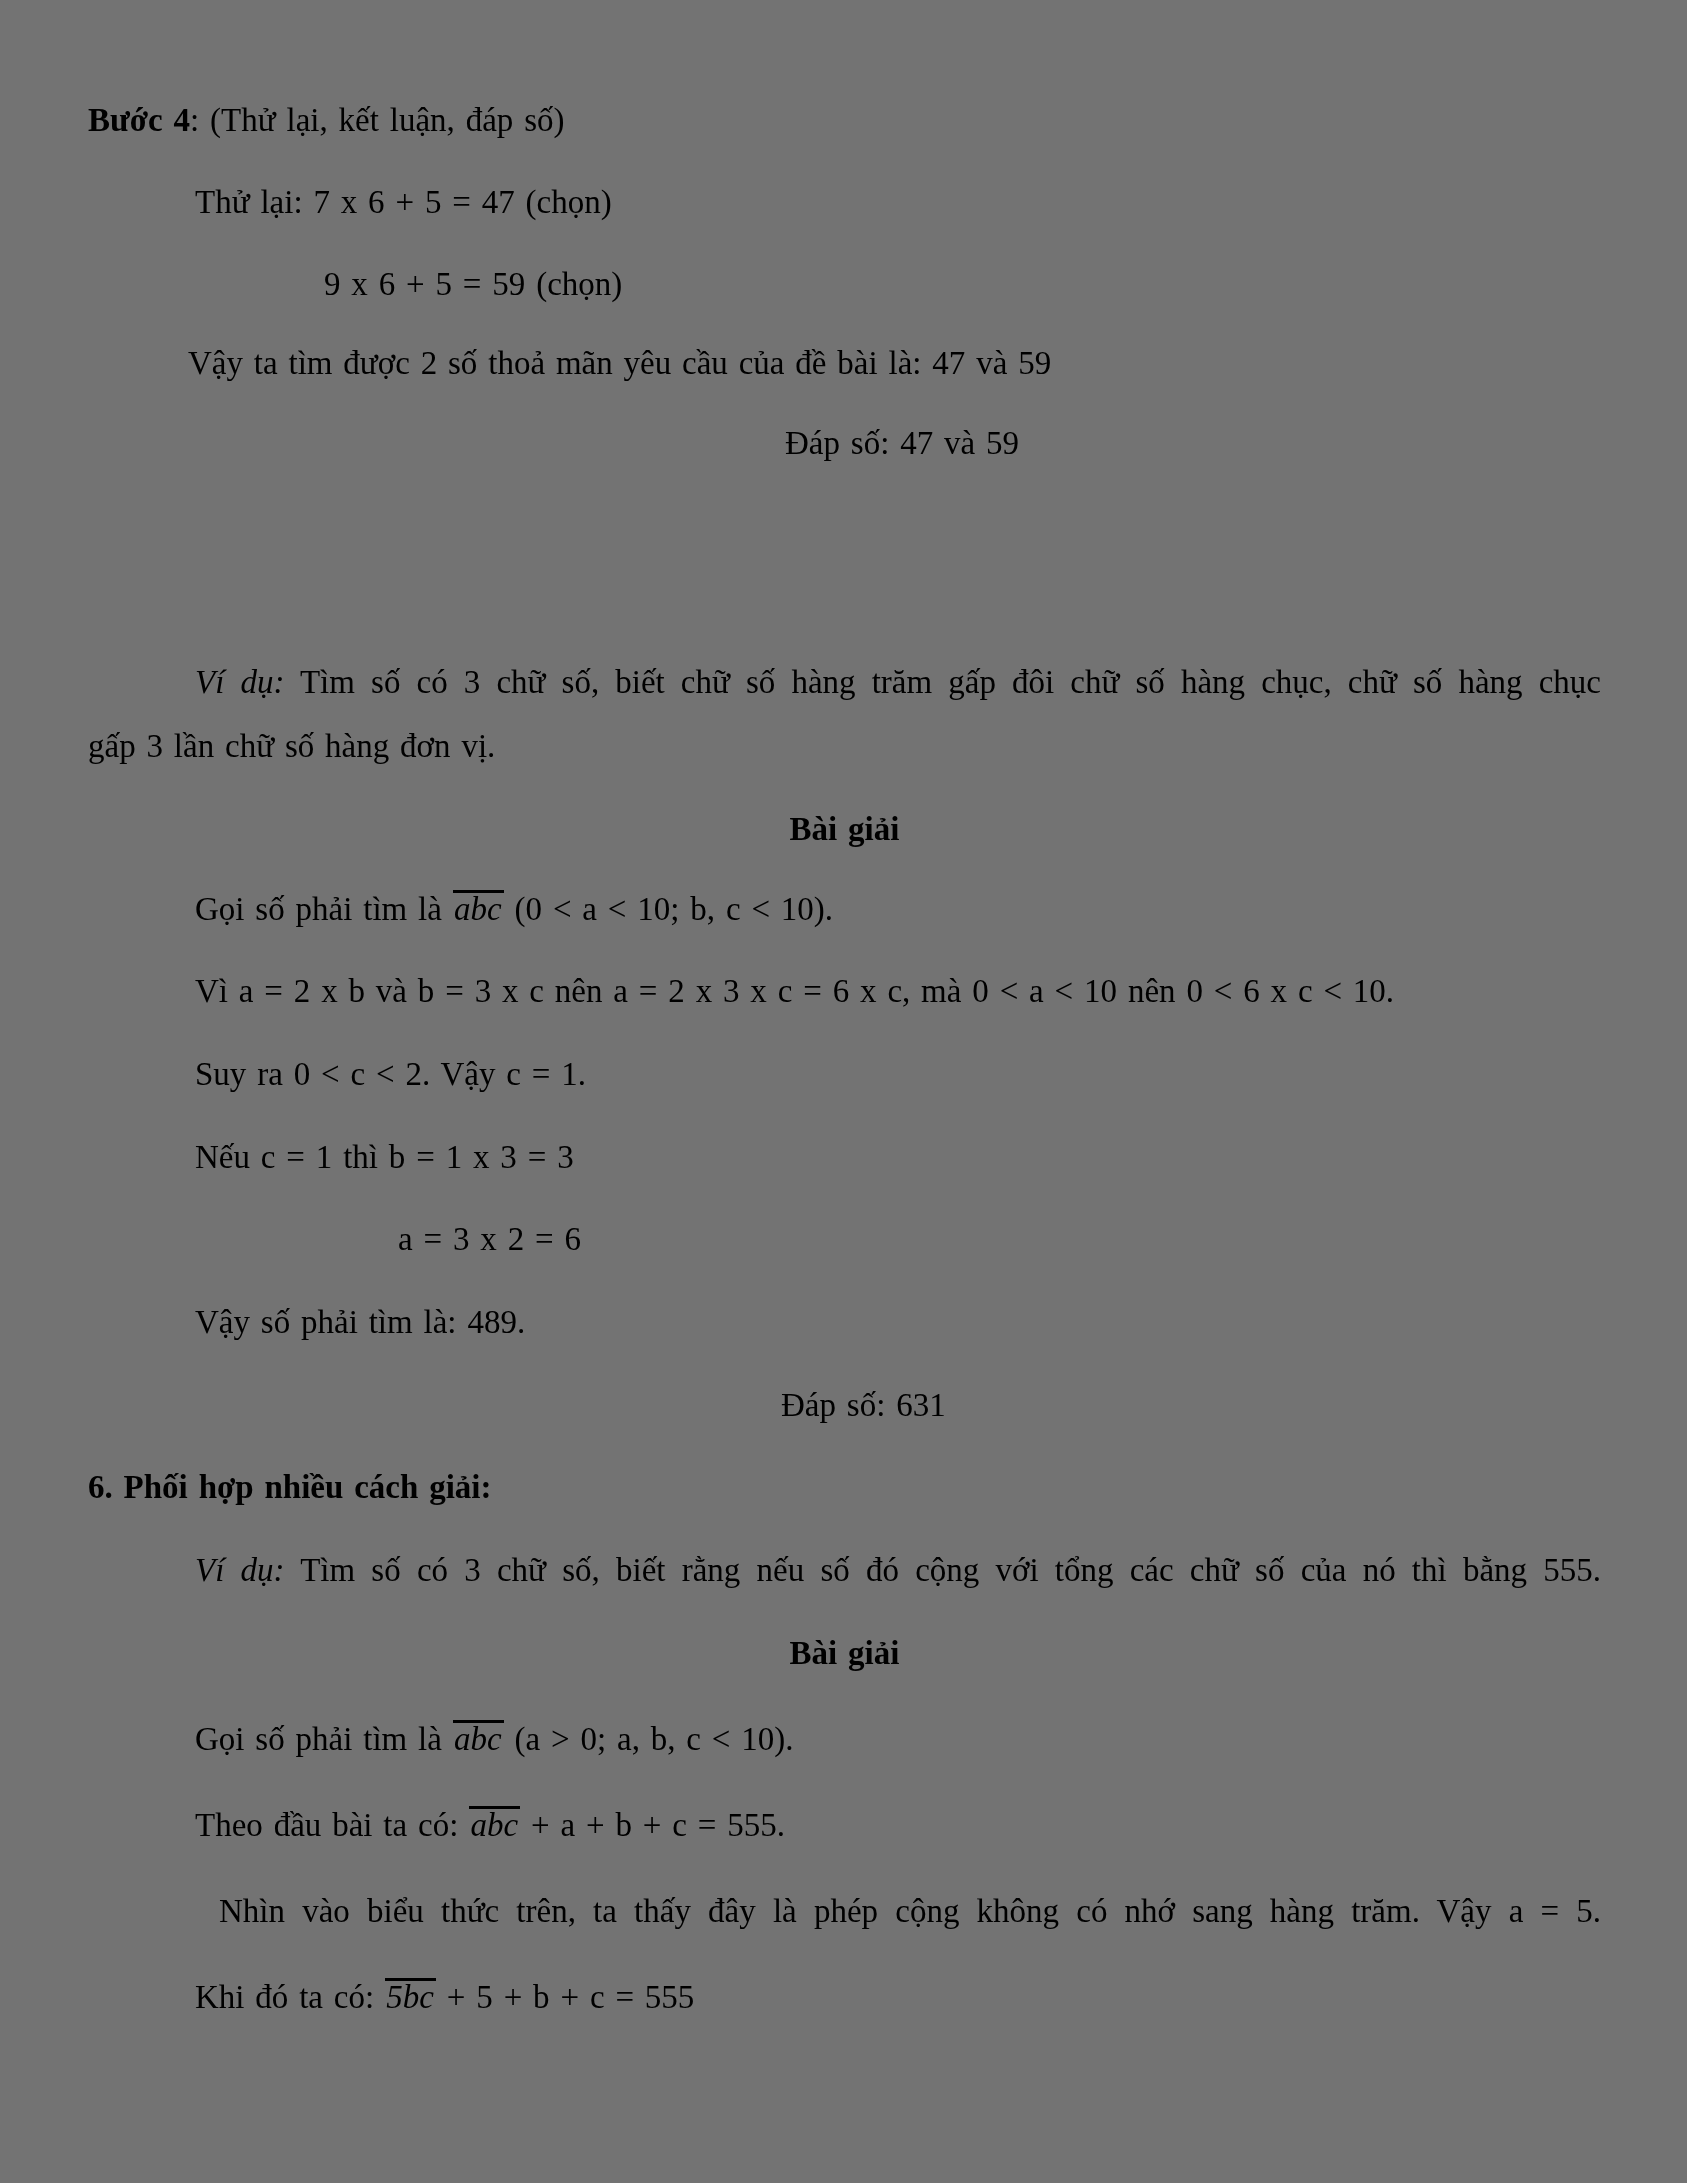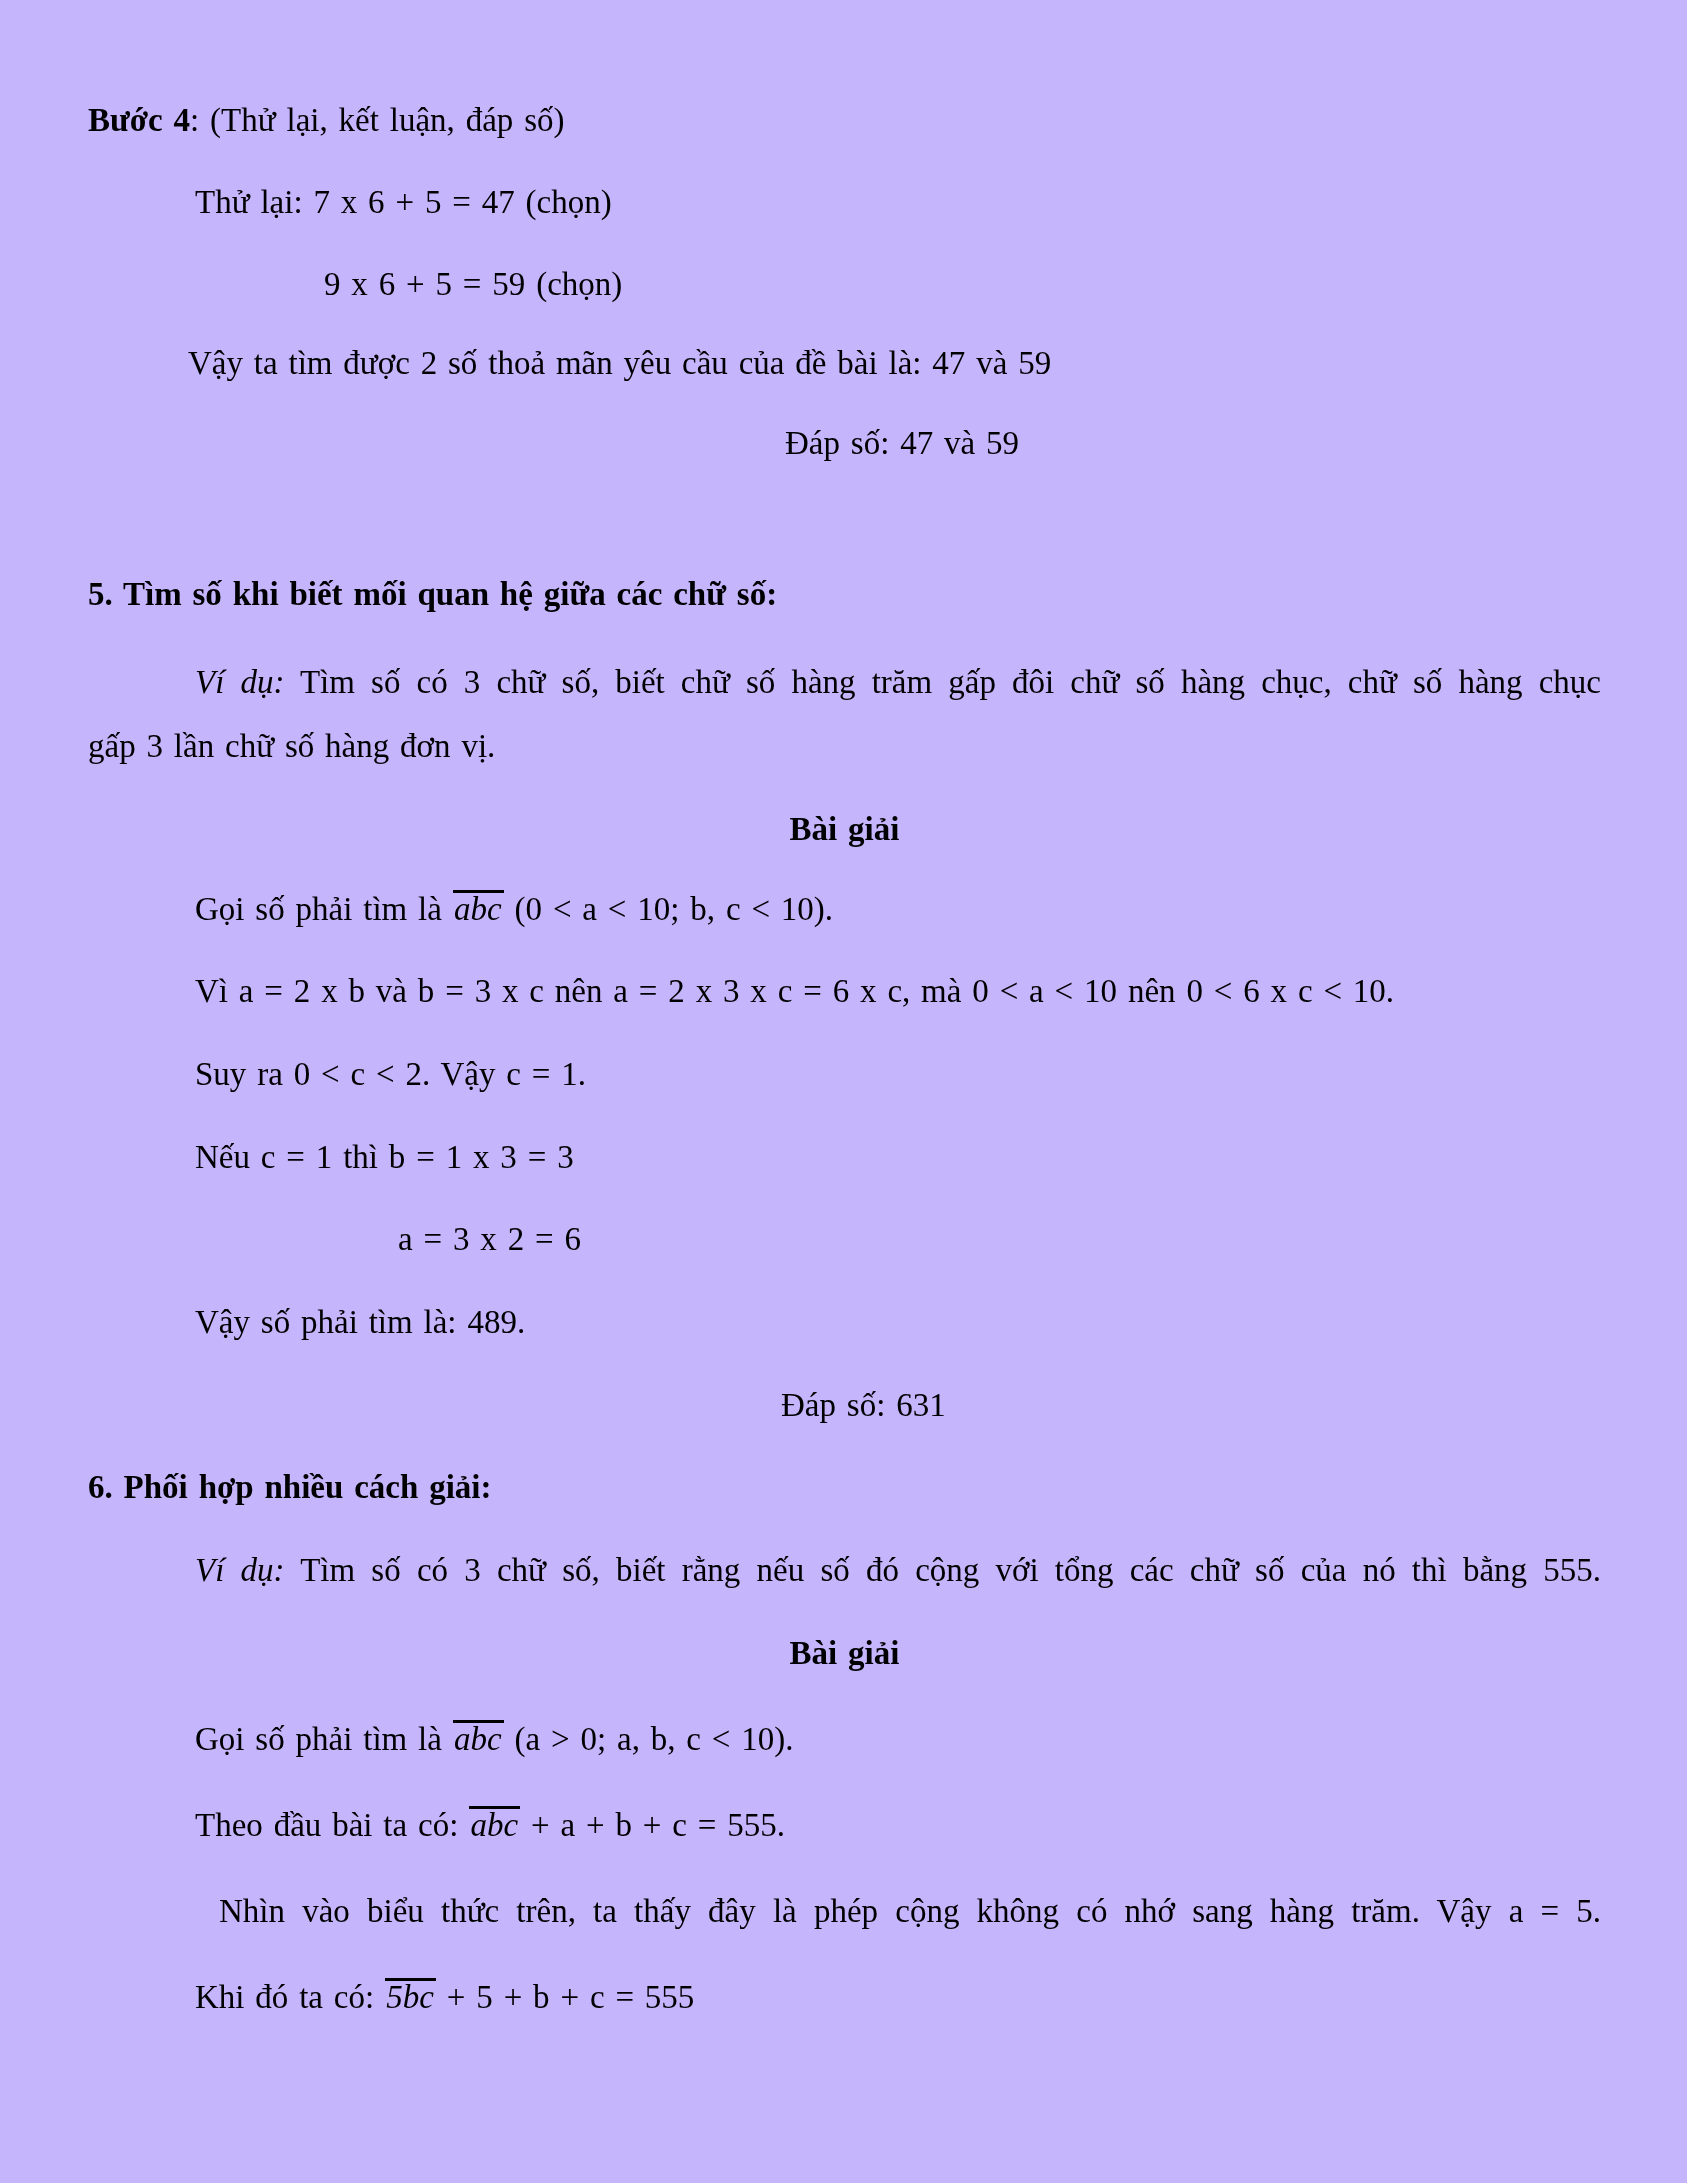--- a/index.html
+++ b/index.html
@@ -1,19 +1,19 @@
 <!DOCTYPE html>
 <html lang="vi" style="font-size:10.6px"><head>
 <meta charset="utf-8">
 <style>
   html,body{margin:0;padding:0;background:#ffffff;}
   .page{
     position:relative;
     width:1687px;height:2183px;
-    background:#c4b5fd;
+    background:#737373;
     color:#000000;
     font-family:"Liberation Serif","DejaVu Serif",serif;
   }
   .ln{
     position:absolute;
     font-size:33px;
     line-height:41px;
     white-space:nowrap;
     word-spacing:2.6px;
   }
@@ -57,21 +57,20 @@
 <body>
 
 <div class="page">
 
   <div class="ln l1"><span class="b">Bước 4</span><span>: (Thử lại, kết luận, đáp số)</span></div>
   <div class="ln l2">Thử lại: 7 x 6 + 5 = 47 (chọn)</div>
   <div class="ln l3">9 x 6 + 5 = 59 (chọn)</div>
   <div class="ln l4">Vậy ta tìm được 2 số thoả mãn yêu cầu của đề bài là: 47 và 59</div>
   <div class="ln l5">Đáp số: 47 và 59</div>
 
-  <div class="ln l6 b">5. Tìm số khi biết mối quan hệ giữa các chữ số:</div>
   <div class="ln l7 just"><span class="i">Ví dụ:</span><span> Tìm số có 3 chữ số, biết chữ số hàng trăm gấp đôi chữ số hàng chục, chữ số hàng chục</span></div>
   <div class="ln l8">gấp 3 lần chữ số hàng đơn vị.</div>
   <div class="ln l9 b ctr">Bài giải</div>
   <div class="ln l10"><span>Gọi số phải tìm là </span><span class="ovl">abc</span><span> (0 &lt; a &lt; 10; b, c &lt; 10).</span></div>
   <div class="ln l11">Vì a = 2 x b và b = 3 x c nên a = 2 x 3 x c = 6 x c, mà 0 &lt; a &lt; 10 nên 0 &lt; 6 x c &lt; 10.</div>
   <div class="ln l12">Suy ra 0 &lt; c &lt; 2. Vậy c = 1.</div>
   <div class="ln l13">Nếu c = 1 thì b = 1 x 3 = 3</div>
   <div class="ln l14">a = 3 x 2 = 6</div>
   <div class="ln l15">Vậy số phải tìm là: 489.</div>
   <div class="ln l16">Đáp số: 631</div>

